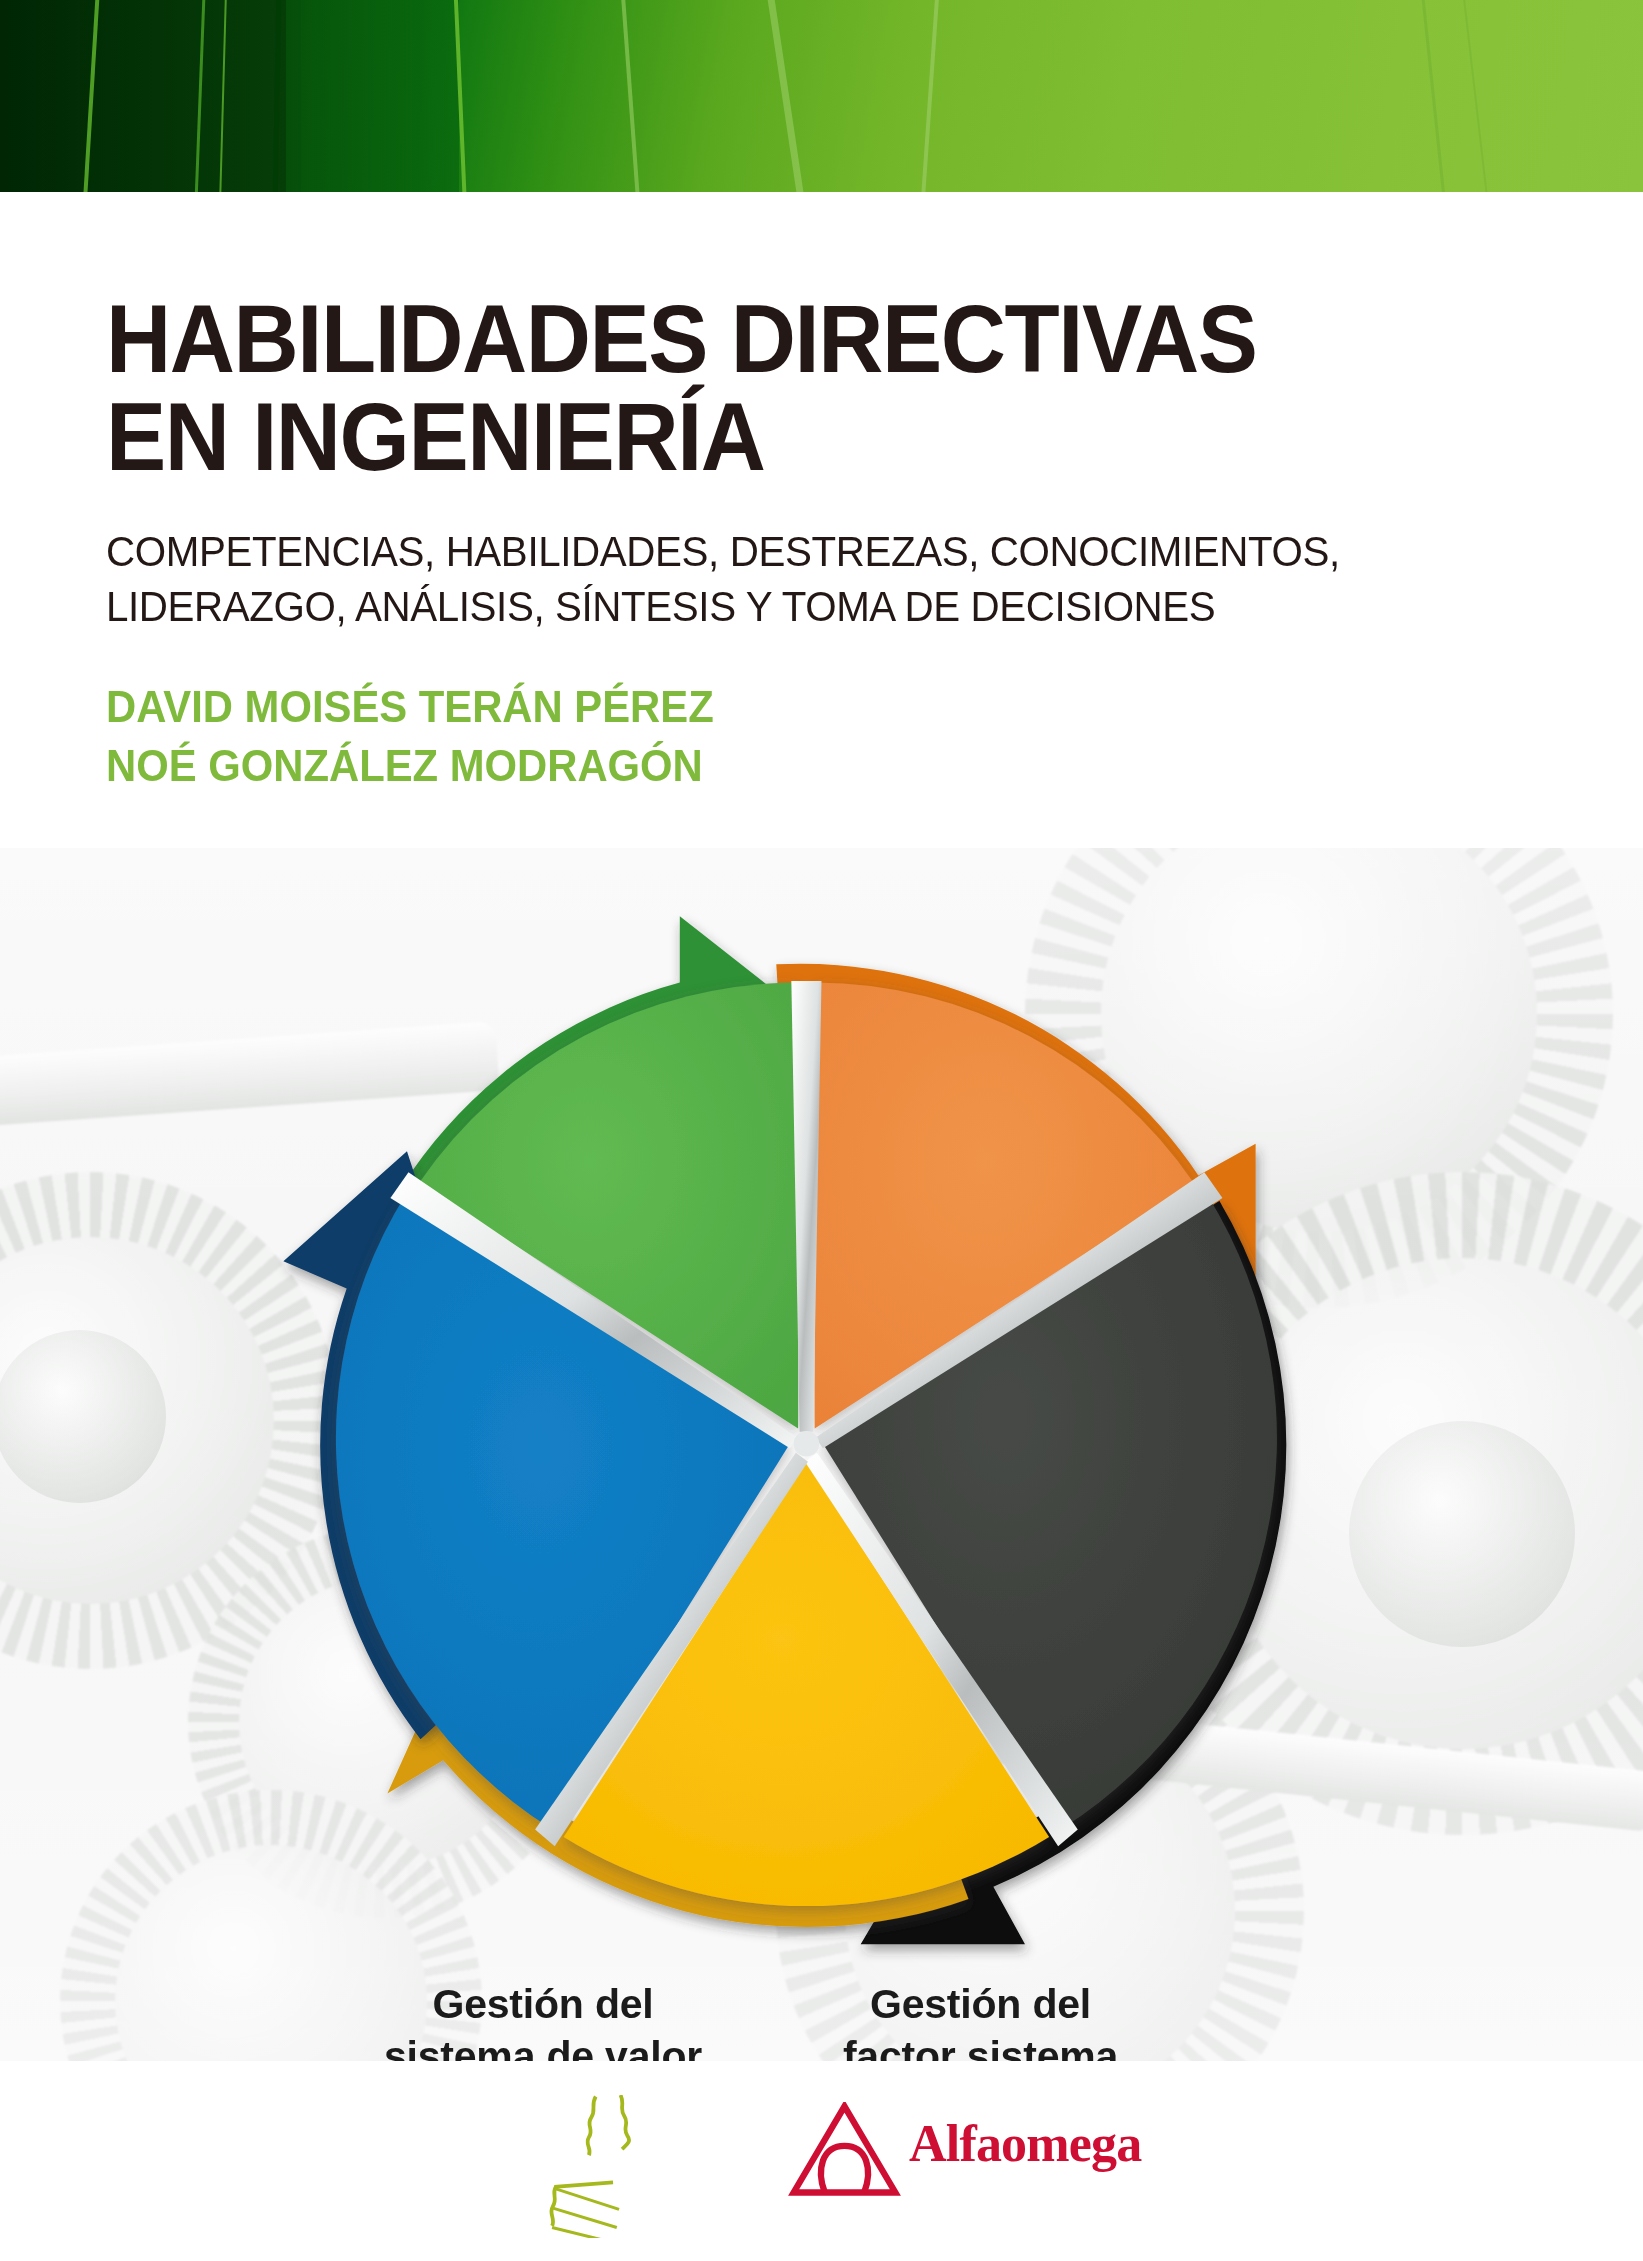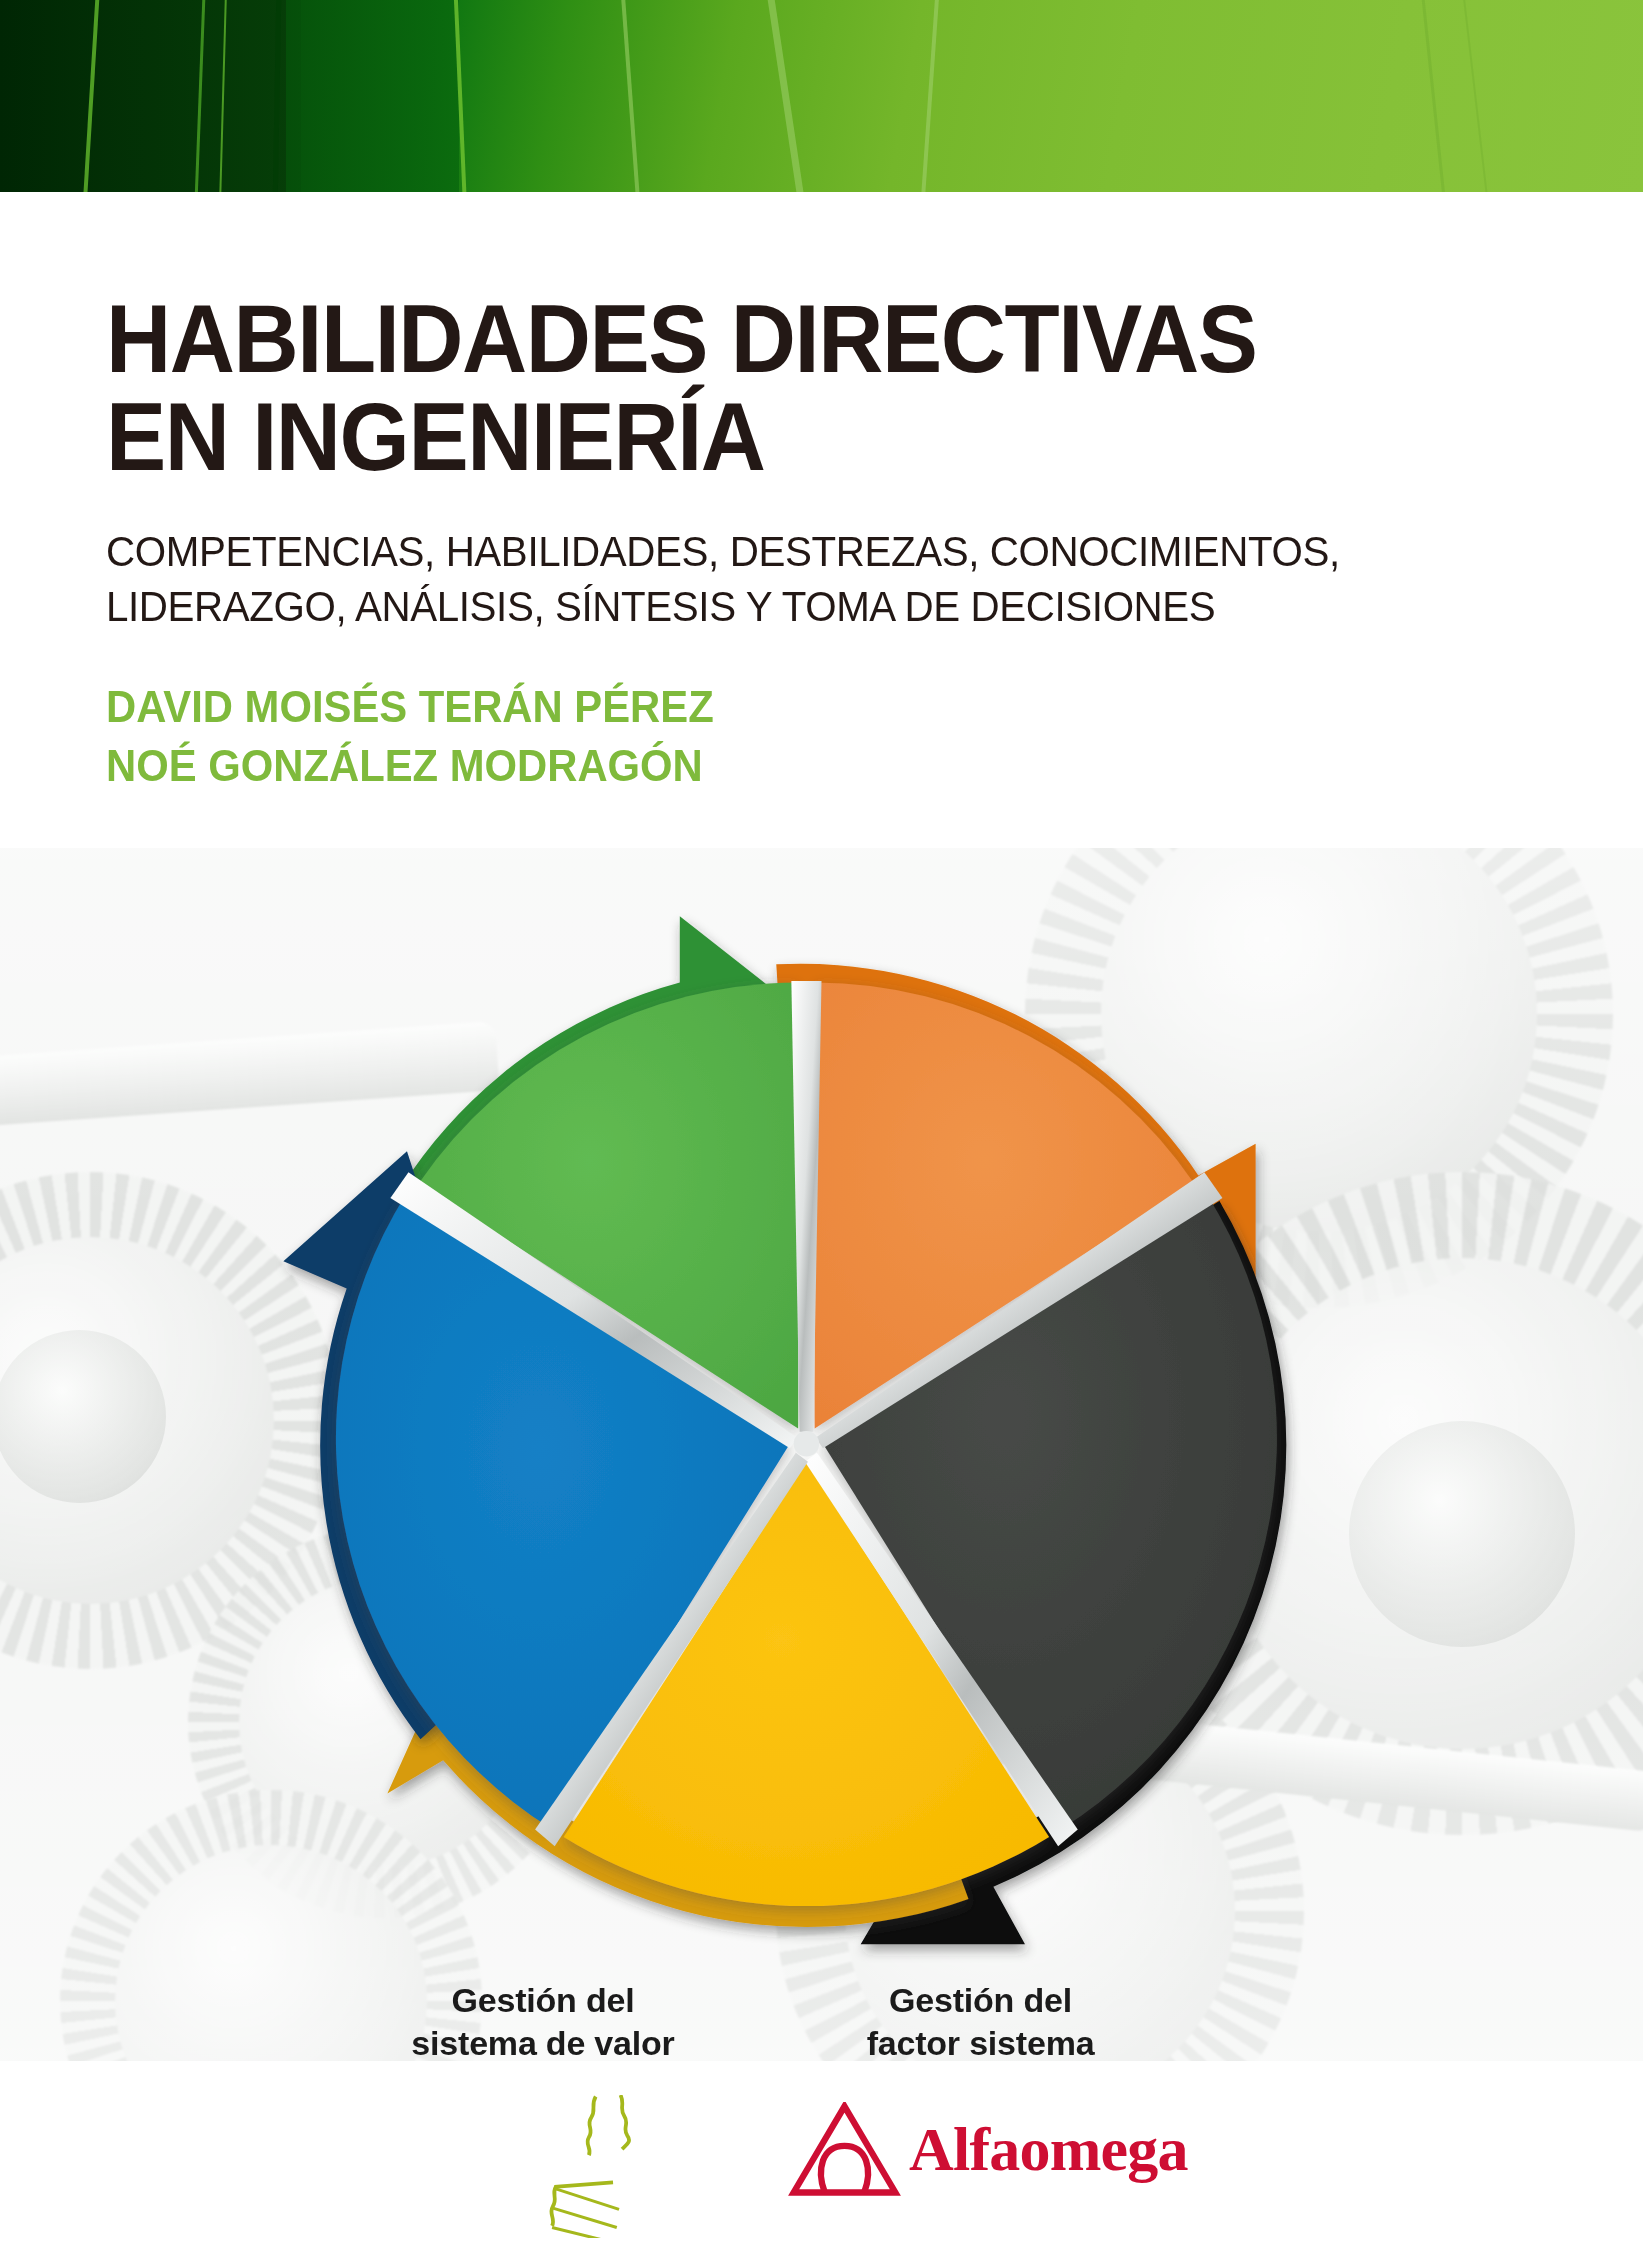--- a/index.html
+++ b/index.html
@@ -98,38 +98,38 @@
     position:absolute; inset:0;
     background:linear-gradient(180deg, rgba(255,255,255,.55) 0%, rgba(255,255,255,.30) 30%, rgba(255,255,255,.36) 70%, rgba(255,255,255,.55) 100%);
   }
 
   #wheel { position:absolute; left:0; top:0; width:1643px; height:1214px; }
 
   
   .seg-label {
     position:absolute; text-align:center;
     font-weight:700; line-height:1.26; letter-spacing:-0.2px;
-    font-size:34px; font-family:"Liberation Sans", sans-serif;
+    font-size:41px; font-family:"Liberation Sans", sans-serif;
   }
   #lbl-valor    { left:377px;  top:1131px; width:332px; color:#1b1b1b; }
   #lbl-humano   { left:822px; top:1131px; width:317px; color:#1b1b1b; }
 
   
   #publishers { position:absolute; left:0; top:2061px; width:1643px; height:200px; background:#fff; }
   #marcombo-logo { position:absolute; left:441px; top:34px; width:332px; height:143px; }
   #marcombo-word {
     position:absolute; left:0; top:41px; width:332px;
     font-family:"Liberation Serif", serif; font-weight:700;
     font-size:69px; letter-spacing:-0.8px; color:#231815; white-space:nowrap;
   }
   #alfaomega-logo { position:absolute; left:788px; top:32px; width:452px; height:132px; }
   #alfaomega-word {
     position:absolute; left:121px; top:21px;
     font-family:"Liberation Serif", serif; font-weight:700;
-    font-size:62px; letter-spacing:-0.8px; color:#CE0E33; white-space:nowrap;
+    font-size:52px; letter-spacing:-0.8px; color:#CE0E33; white-space:nowrap;
   }
 </style>
 </head>
 <body>
 
 <div id="top-banner">
   <div class="wedge" id="wd1"></div>
   <div class="wedge" id="wd2"></div>
   <div class="streak" id="sb1"></div>
   <div class="streak" id="sb2"></div>

